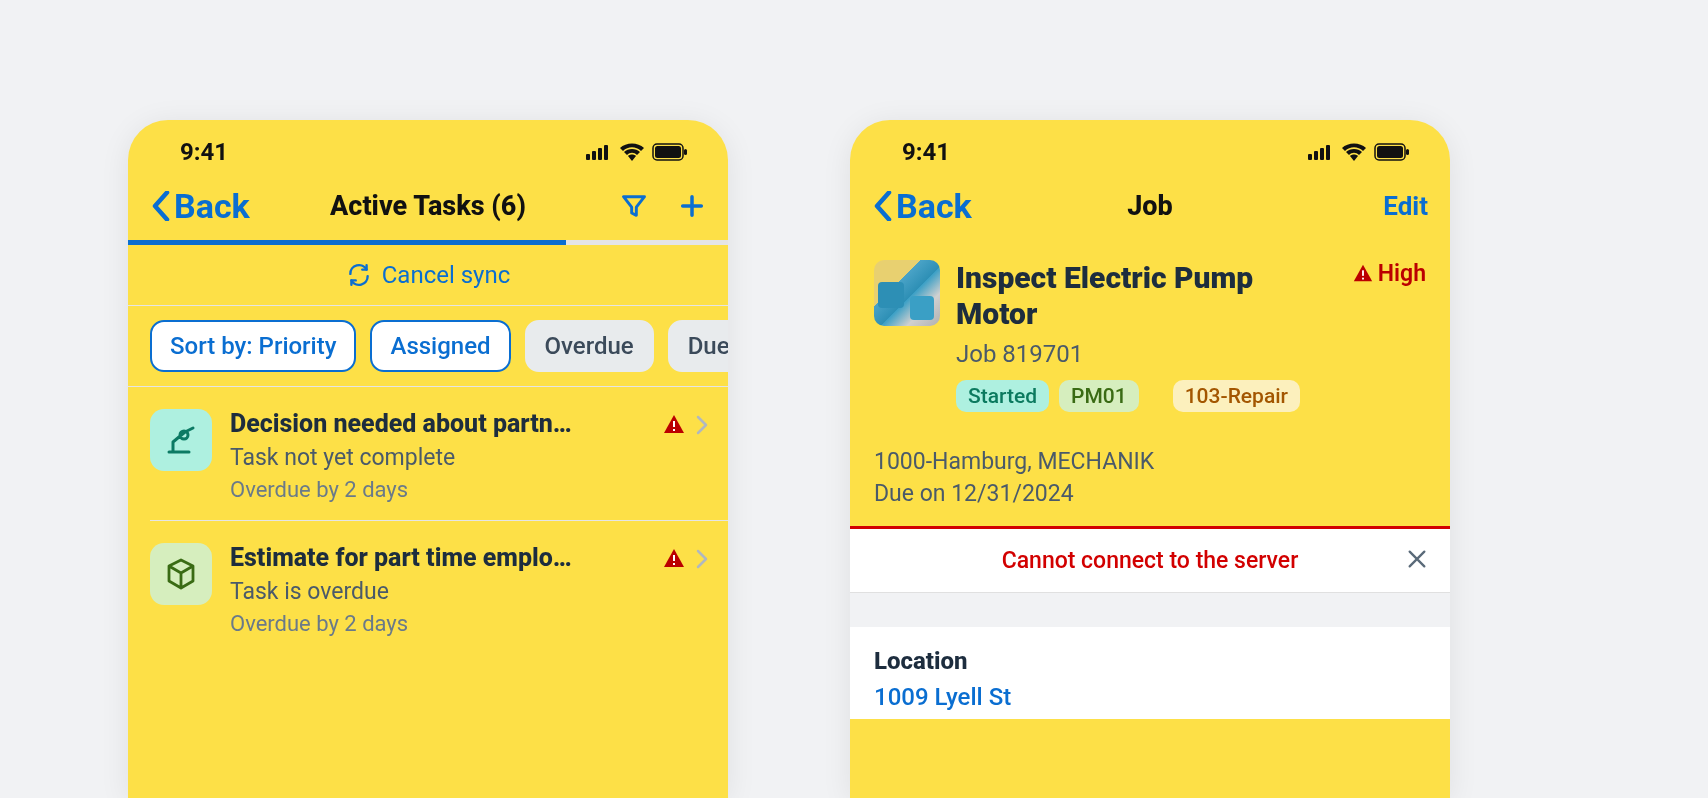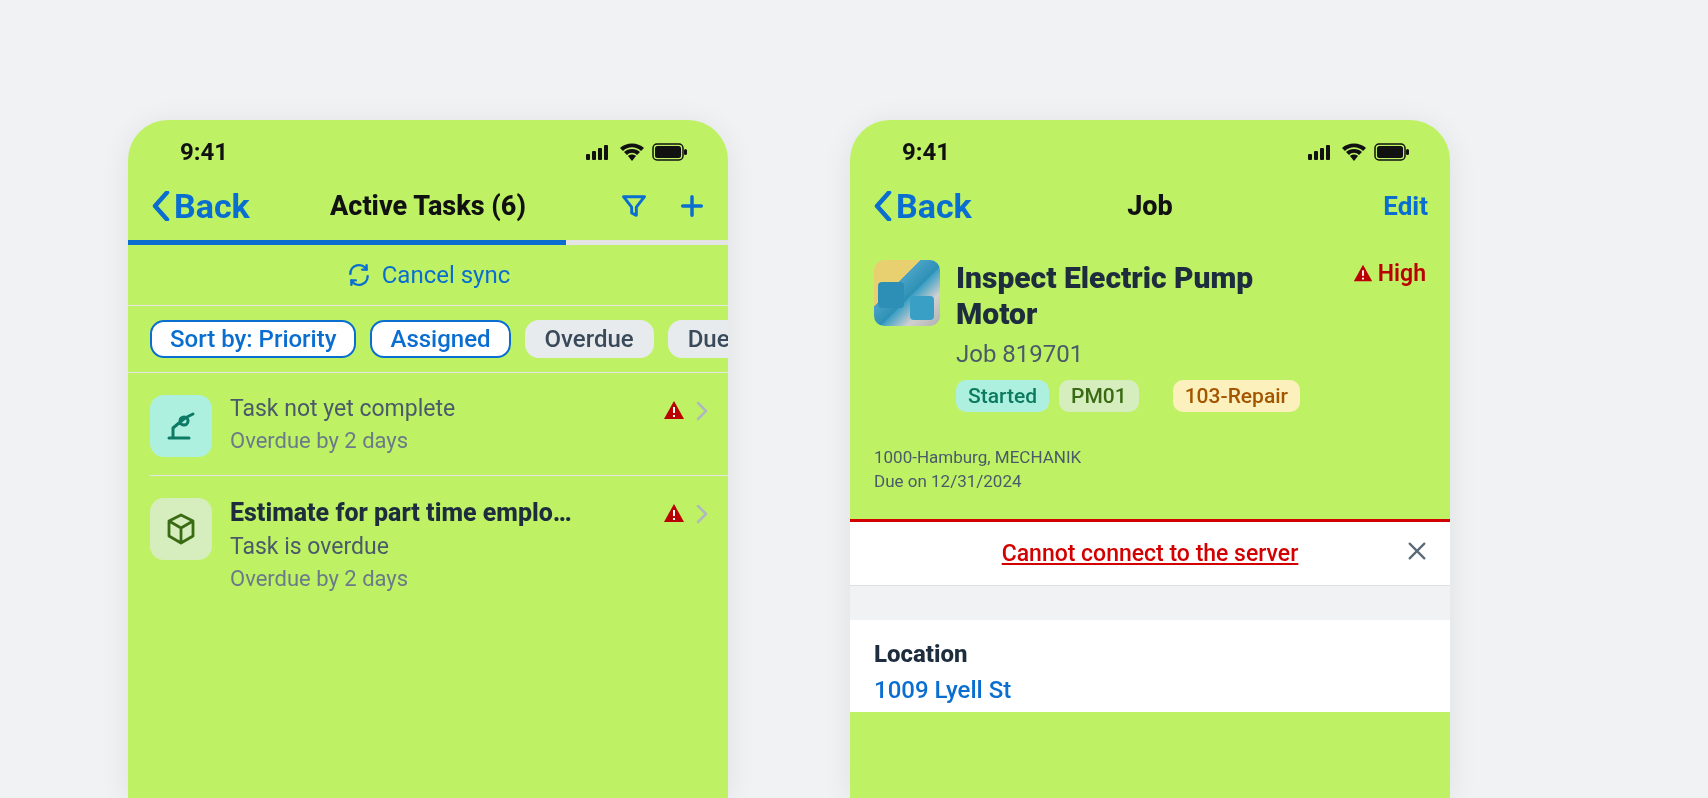--- a/index.html
+++ b/index.html
@@ -7,21 +7,21 @@
     background: #f1f2f4;
     font-family: -apple-system, BlinkMacSystemFont, "Segoe UI", Roboto, Helvetica, Arial, sans-serif;
     width: 1708px;
     height: 798px;
     overflow: hidden;
     position: relative;
   }
   .phone {
     position: absolute;
     width: 600px;
-    background: #bef264;
+    background: #fde047;
     border-radius: 40px 40px 0 0;
     box-shadow: 0 4px 30px rgba(0,0,0,0.08);
     overflow: hidden;
   }
   .phone-left { left: 128px; top: 120px; height: 678px; }
   .phone-right { left: 850px; top: 120px; height: 678px; }
 
   
   .status-bar {
     display: flex;
@@ -107,21 +107,21 @@
   
   .chips-row {
     display: flex;
     gap: 14px;
     padding: 14px 0 14px 22px;
     border-bottom: 1px solid #e5e5e5;
     overflow: hidden;
     white-space: nowrap;
   }
   .chip {
-    padding: 3px 18px;
+    padding: 10px 18px;
     border-radius: 14px;
     font-size: 24px;
     font-weight: 500;
     cursor: pointer;
     flex-shrink: 0;
   }
   .chip-outlined {
     border: 2px solid #0a6ed1;
     color: #0a6ed1;
     background: #fff;
@@ -248,41 +248,40 @@
     padding: 4px 12px;
     border-radius: 10px;
     font-size: 21px;
     font-weight: 500;
   }
   .tag-teal { background: #aef0e0; color: #0b7a5f; }
   .tag-green { background: #d6eebe; color: #3a6b14; }
   .tag-yellow { background: #fcf0bd; color: #a35600; margin-left: 24px; }
 
   .job-meta {
-    padding: 18px 24px 25px 24px;
-    font-size: 17px;
+    padding: 18px 24px 16px 24px;
+    font-size: 23px;
     color: #4a5a6a;
     line-height: 1.4;
   }
 
   .error-banner-wrap { border-top: 3px solid #d20000; }
   .error-banner {
     display: flex;
     align-items: center;
     justify-content: center;
     padding: 18px 20px;
     position: relative;
     border-bottom: 1px solid #e0e0e0;
     background: #fff;
   }
   .error-text {
     color: #d20000;
     font-size: 23px;
     font-weight: 500;
-    text-decoration: underline;
   }
   .error-close {
     position: absolute;
     right: 22px;
     color: #5a6a79;
     cursor: pointer;
     font-size: 26px;
   }
 
   .section-gap {
@@ -371,20 +370,21 @@
     <div class="chip chip-solid">Due Today</div>
   </div>
 
   <div class="list-item">
     <div class="list-icon list-icon-teal">
       <svg width="40" height="40" viewBox="0 0 40 40">
           <path d="M8 32 H28 M12 32 V22 L24 12 M24 12 L32 8 M23 11 A4 4 0 1 0 23 19 A4 4 0 1 0 23 11" stroke="#0c7a64" stroke-width="3" fill="none" stroke-linecap="round" stroke-linejoin="round"></path>
         </svg>
     </div>
     <div class="list-body">
+      <div class="list-title">Decision needed about partn…</div>
       <div class="list-sub">Task not yet complete</div>
       <div class="list-meta">Overdue by 2 days</div>
     </div>
     <div class="list-trailing">
       <svg class="alert-icon" width="24" height="24" viewBox="0 0 24 24">
           <path d="M12 2 L22 20 H2 Z" fill="#bb0000"></path>
           <rect x="11" y="8" width="2" height="6" fill="#fff"></rect>
           <rect x="11" y="16" width="2" height="2" fill="#fff"></rect>
         </svg>
       <svg width="12" height="20" viewBox="0 0 12 20">

